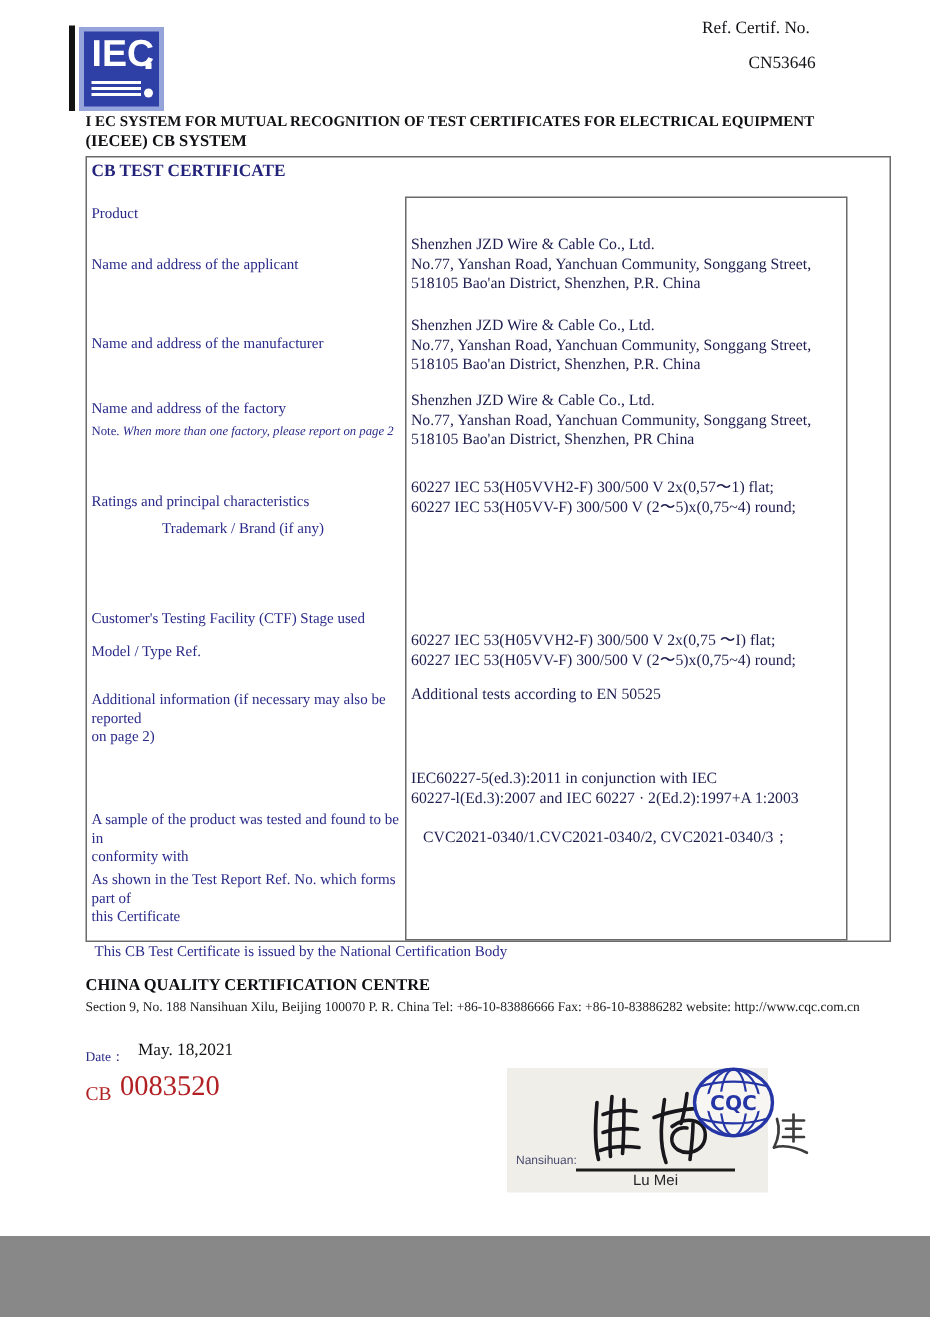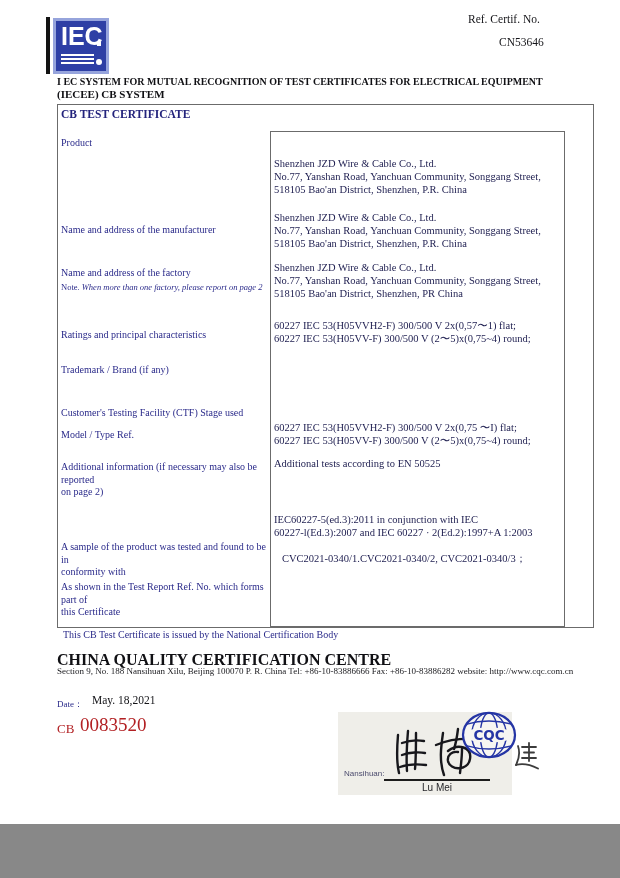--- a/index.html
+++ b/index.html
@@ -44,31 +44,31 @@
   .lbl{left:61px;width:215px;font-size:10px;line-height:12.5px;color:#2a2a8a;}
   .val{left:274px;width:286px;font-size:10.5px;line-height:13px;color:#1d1d4f;}
 
   .lbl-product{top:137px;}          .val-product{top:136px;}
   .lbl-applicant{top:171px;}        .val-applicant{top:157px;}
   .lbl-manufacturer{top:224px;}     .val-manufacturer{top:211px;}
   .lbl-factory{top:267px;}          .val-factory{top:261px;}
   .lbl-note{top:281px;font-size:8.5px;color:#2a2a8a;}
   .note-italic{font-style:italic;}
   .lbl-ratings{top:329px;}          .val-ratings{top:319px;}
-  .lbl-trademark{top:364px;}
+  .lbl-trademark{top:347px;margin-left:47px;}
   .lbl-ctf{top:407px;}
   .lbl-model{top:429px;}            .val-model{top:421px;}
   .lbl-additional{top:461px;}       .val-additional{top:457px;}
   .lbl-conformity{top:541px;}       .val-conformity{top:513px;}
   .lbl-report{top:581px;}           .val-report{top:552px;left:282px;}
 
   .issued-note{left:63px;top:629px;font-size:10px;color:#2a2a8a;}
 
   
-  .ncb-name{left:57px;top:651px;font-weight:bold;font-size:16px;color:#101014;}
+  .ncb-name{left:57px;top:651px;font-weight:bold;font-size:11px;color:#101014;}
   .ncb-address{left:57px;top:666px;font-size:9px;color:#202024;}
   .date-label{left:57px;top:698px;font-size:9px;color:#2a2a8a;}
   .date-value{left:92px;top:694px;font-size:11.5px;color:#141418;}
   .cb-prefix{left:57px;top:721px;font-size:13px;color:#b22023;}
   .cb-number{left:80px;top:714px;font-size:19px;color:#b22023;}
 
   .sig-patch{left:338px;top:712px;width:174px;height:83px;background:#efeee9;}
   .sig-label{left:344px;top:769px;font-family:"Liberation Sans","DejaVu Sans",sans-serif;font-size:8px;color:#4c4c6e;}
   .sig-line{left:384px;top:779px;width:106px;height:2px;background:#1c1c1c;}
   .sig-name{left:384px;top:782px;width:106px;text-align:center;font-family:"Liberation Sans","DejaVu Sans",sans-serif;font-size:10px;color:#26262a;}
@@ -97,20 +97,21 @@
   <div class="abs ref-no">CN53646</div>
 
   <div class="abs scheme1">I EC SYSTEM FOR MUTUAL RECOGNITION OF TEST CERTIFICATES FOR ELECTRICAL EQUIPMENT</div>
   <div class="abs scheme2">(IECEE) CB SYSTEM</div>
 
   <div class="abs outer-box"></div>
   <div class="abs inner-box"></div>
   <div class="abs cert-title">CB TEST CERTIFICATE</div>
 
   <div class="abs lbl lbl-product">Product</div>
+  <div class="abs lbl lbl-applicant">Name and address of the applicant</div>
   <div class="abs lbl lbl-manufacturer">Name and address of the manufacturer</div>
   <div class="abs lbl lbl-factory">Name and address of the factory</div>
   <div class="abs lbl lbl-note">
     <span>Note.</span><span class="note-italic"> When more than one factory, please report on page 2</span>
   </div>
   <div class="abs lbl lbl-ratings">Ratings and principal characteristics</div>
   <div class="abs lbl lbl-trademark">Trademark / Brand (if any)</div>
   <div class="abs lbl lbl-ctf">Customer's Testing Facility (CTF) Stage used</div>
   <div class="abs lbl lbl-model">Model / Type Ref.</div>
   <div class="abs lbl lbl-additional">

